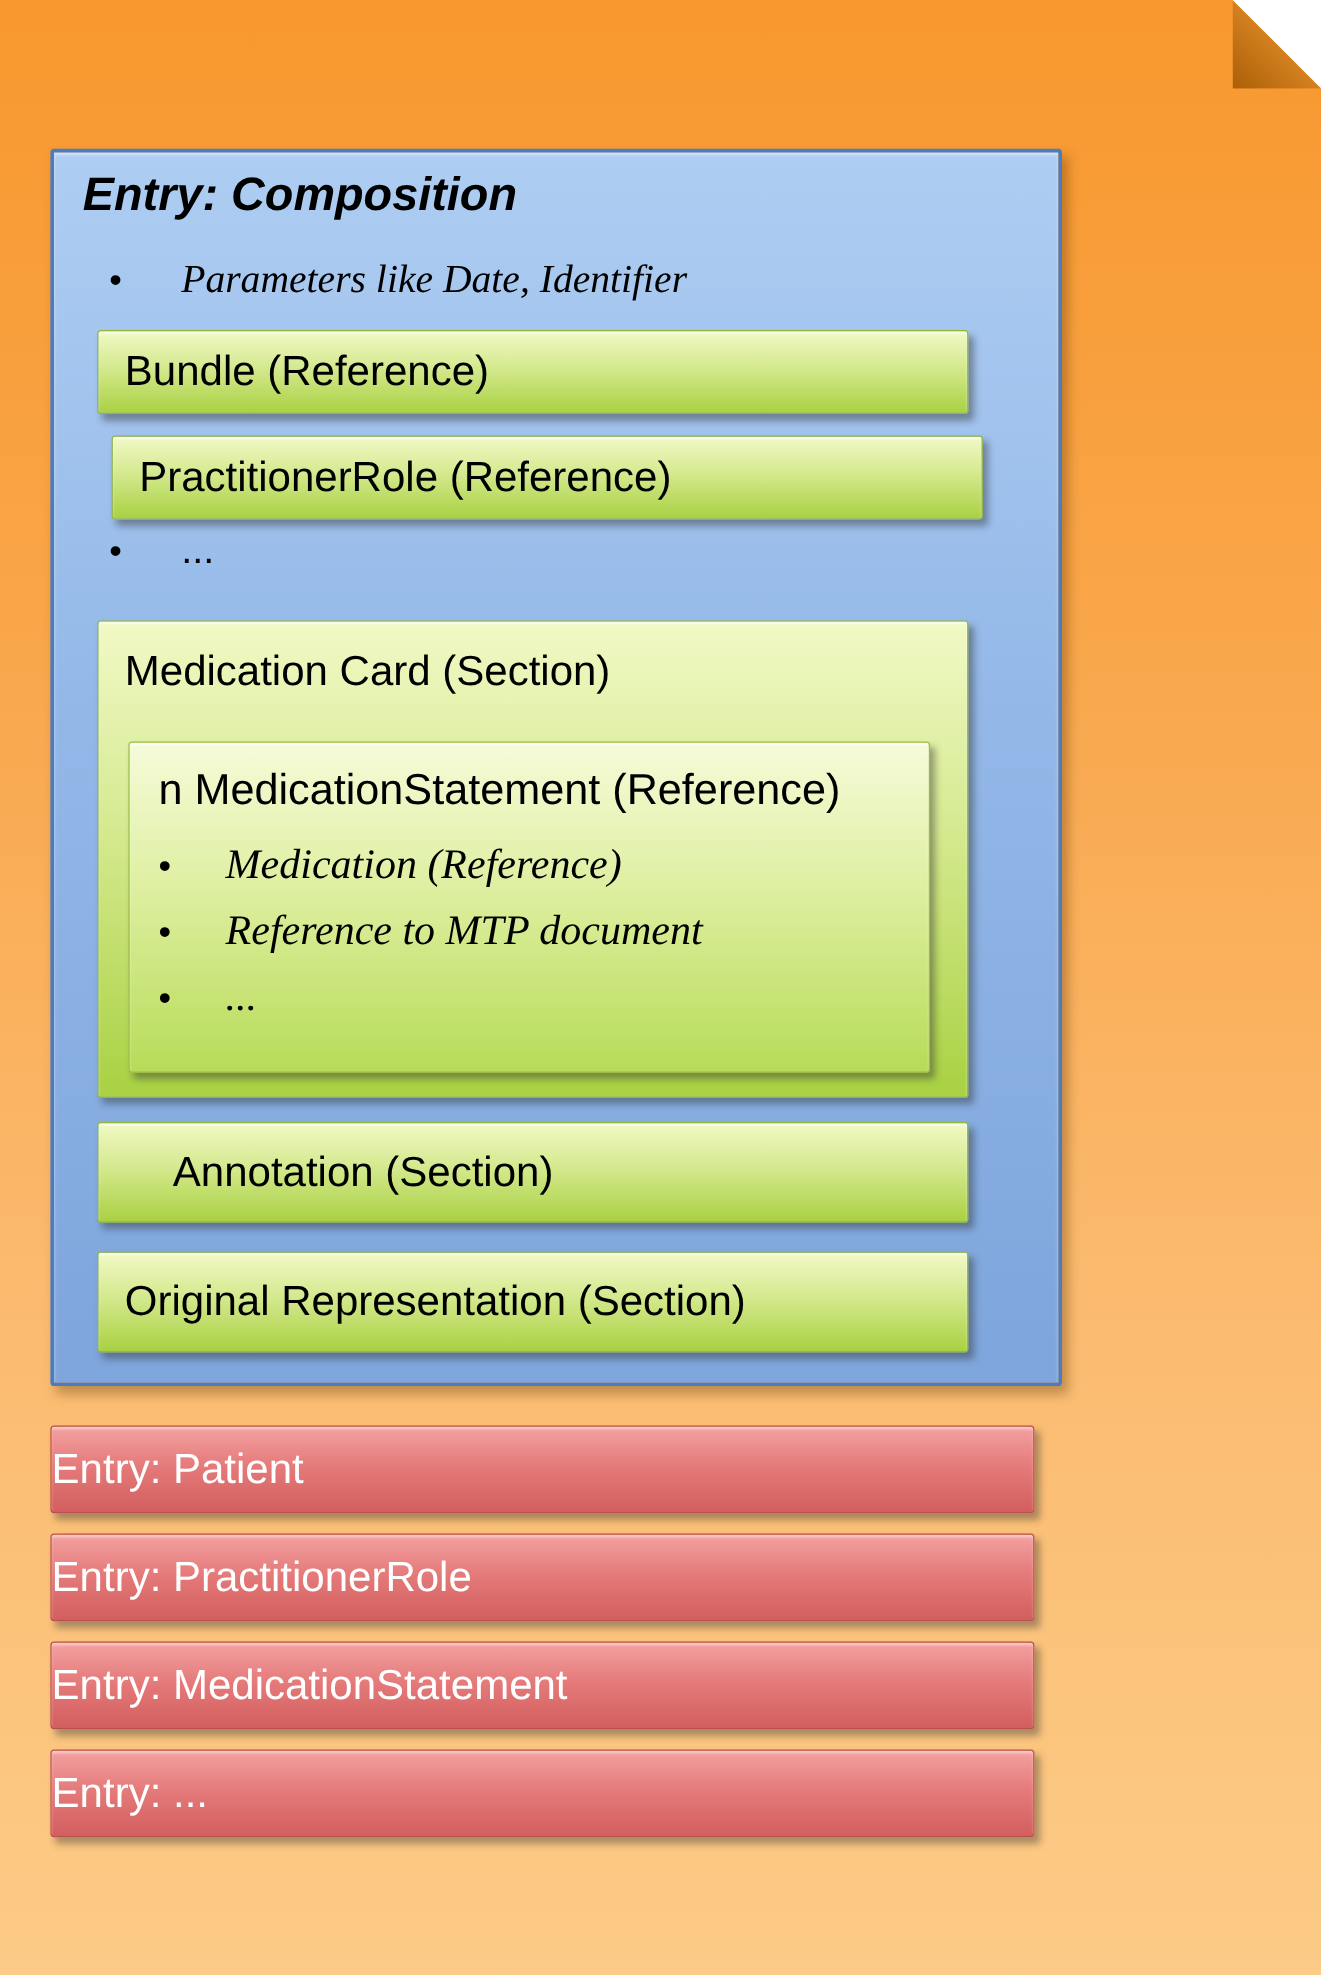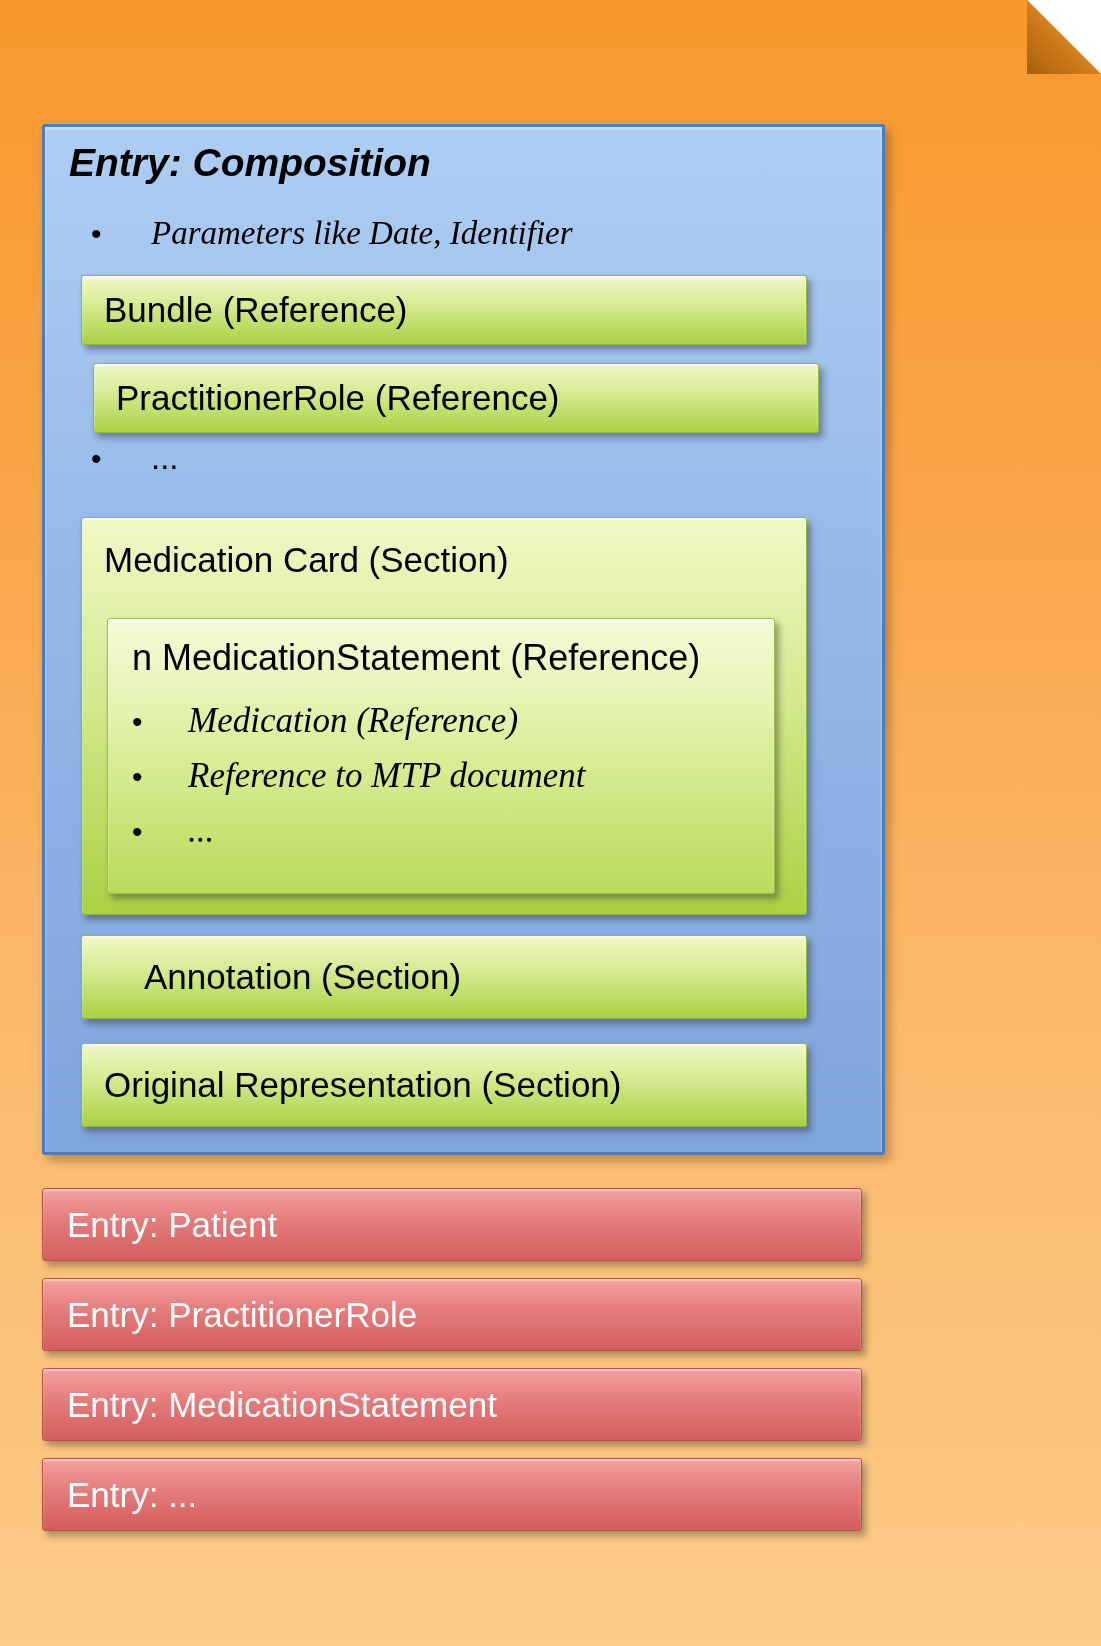--- a/index.html
+++ b/index.html
@@ -67,21 +67,21 @@
     position:absolute;left:24px;top:82px;display:flex;flex-direction:column;gap:15px;
   }
   .stmt-bullets .bullet-row{position:static;font-size:35px;}
   .stmt-bullets .dot{width:56px;flex:0 0 56px;}
   .red-box{
     position:absolute;left:42px;width:820px;height:73px;box-sizing:border-box;
     background:linear-gradient(180deg,#f4a1a1 0%,#e57b7b 45%,#d35e5e 100%);
     border:1px solid #b94f4f;border-radius:3px;
     box-shadow:4px 5px 6px rgba(50,50,50,0.4), inset 0 2px 2px rgba(255,255,255,0.45);
     color:#ffffff;font-size:35px;
-    display:flex;align-items:center;padding-left:24px;white-space:nowrap;
+    display:flex;align-items:center;white-space:nowrap;
   }
 </style>
 </head>
 <body>
 
 <div class="page">
 
   <div class="corner-white"></div>
   <div class="corner-fold"></div>
 

